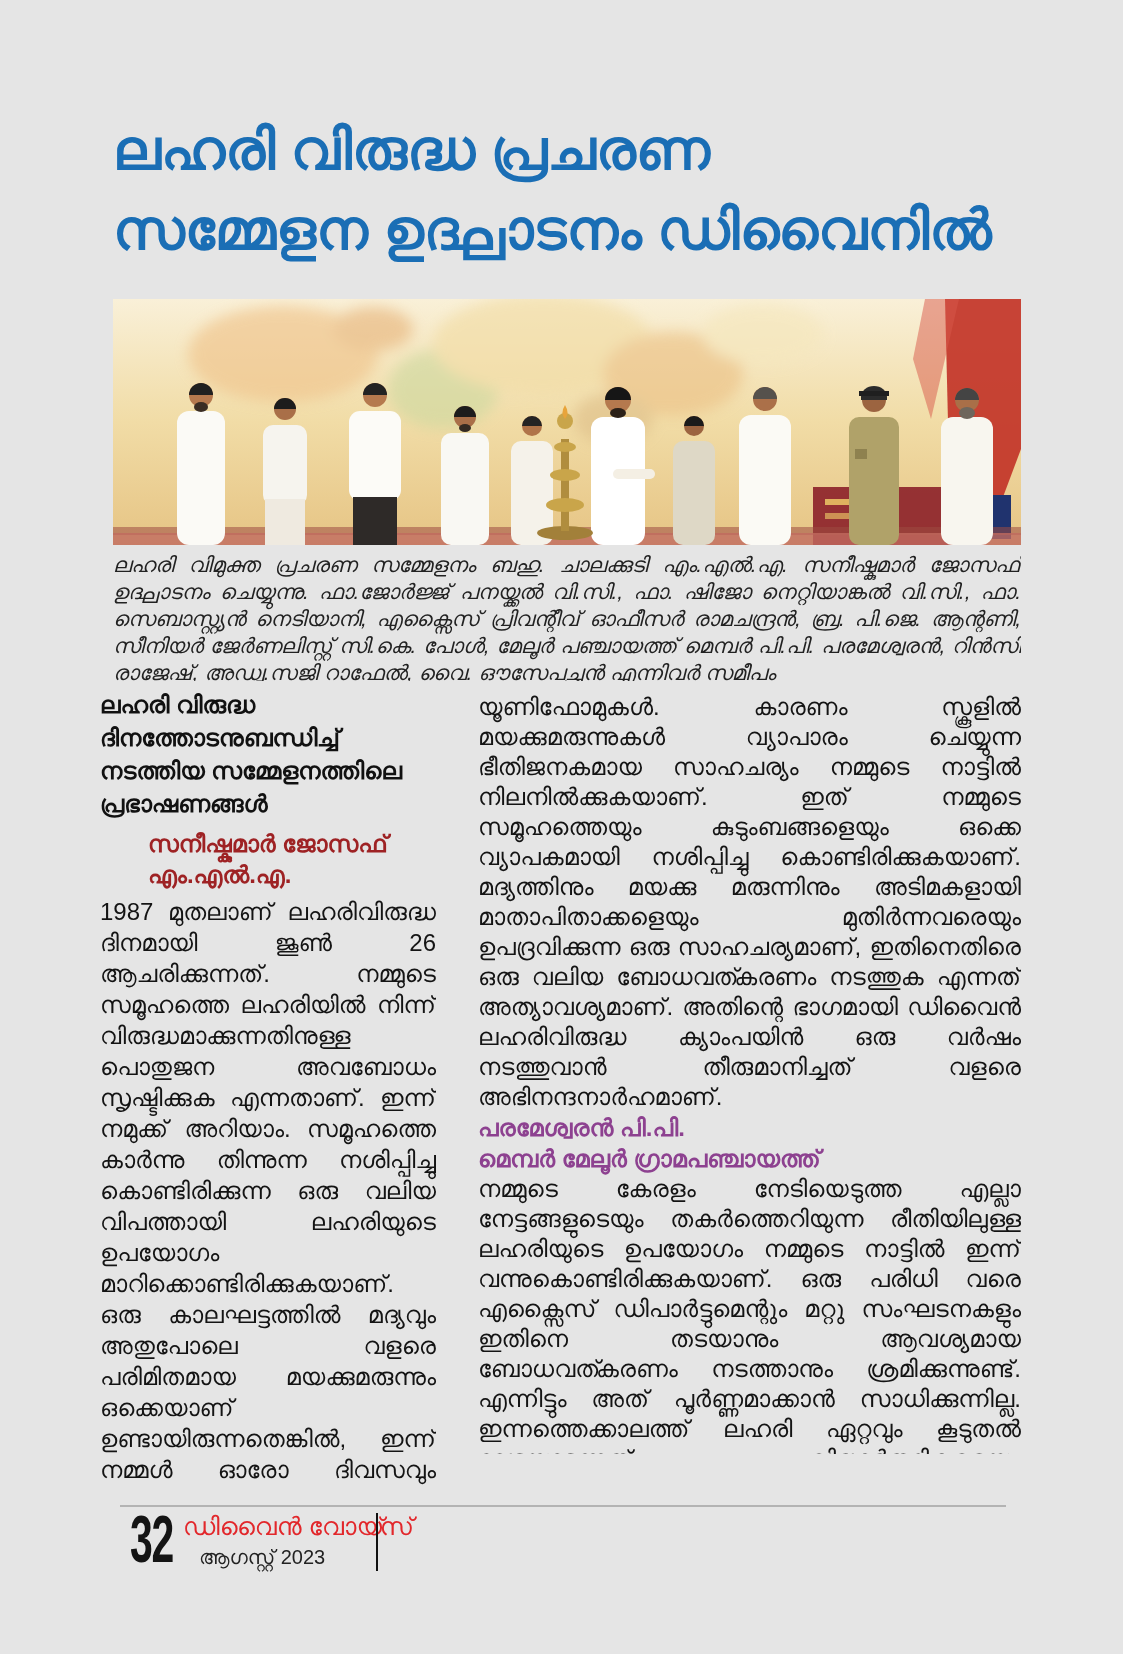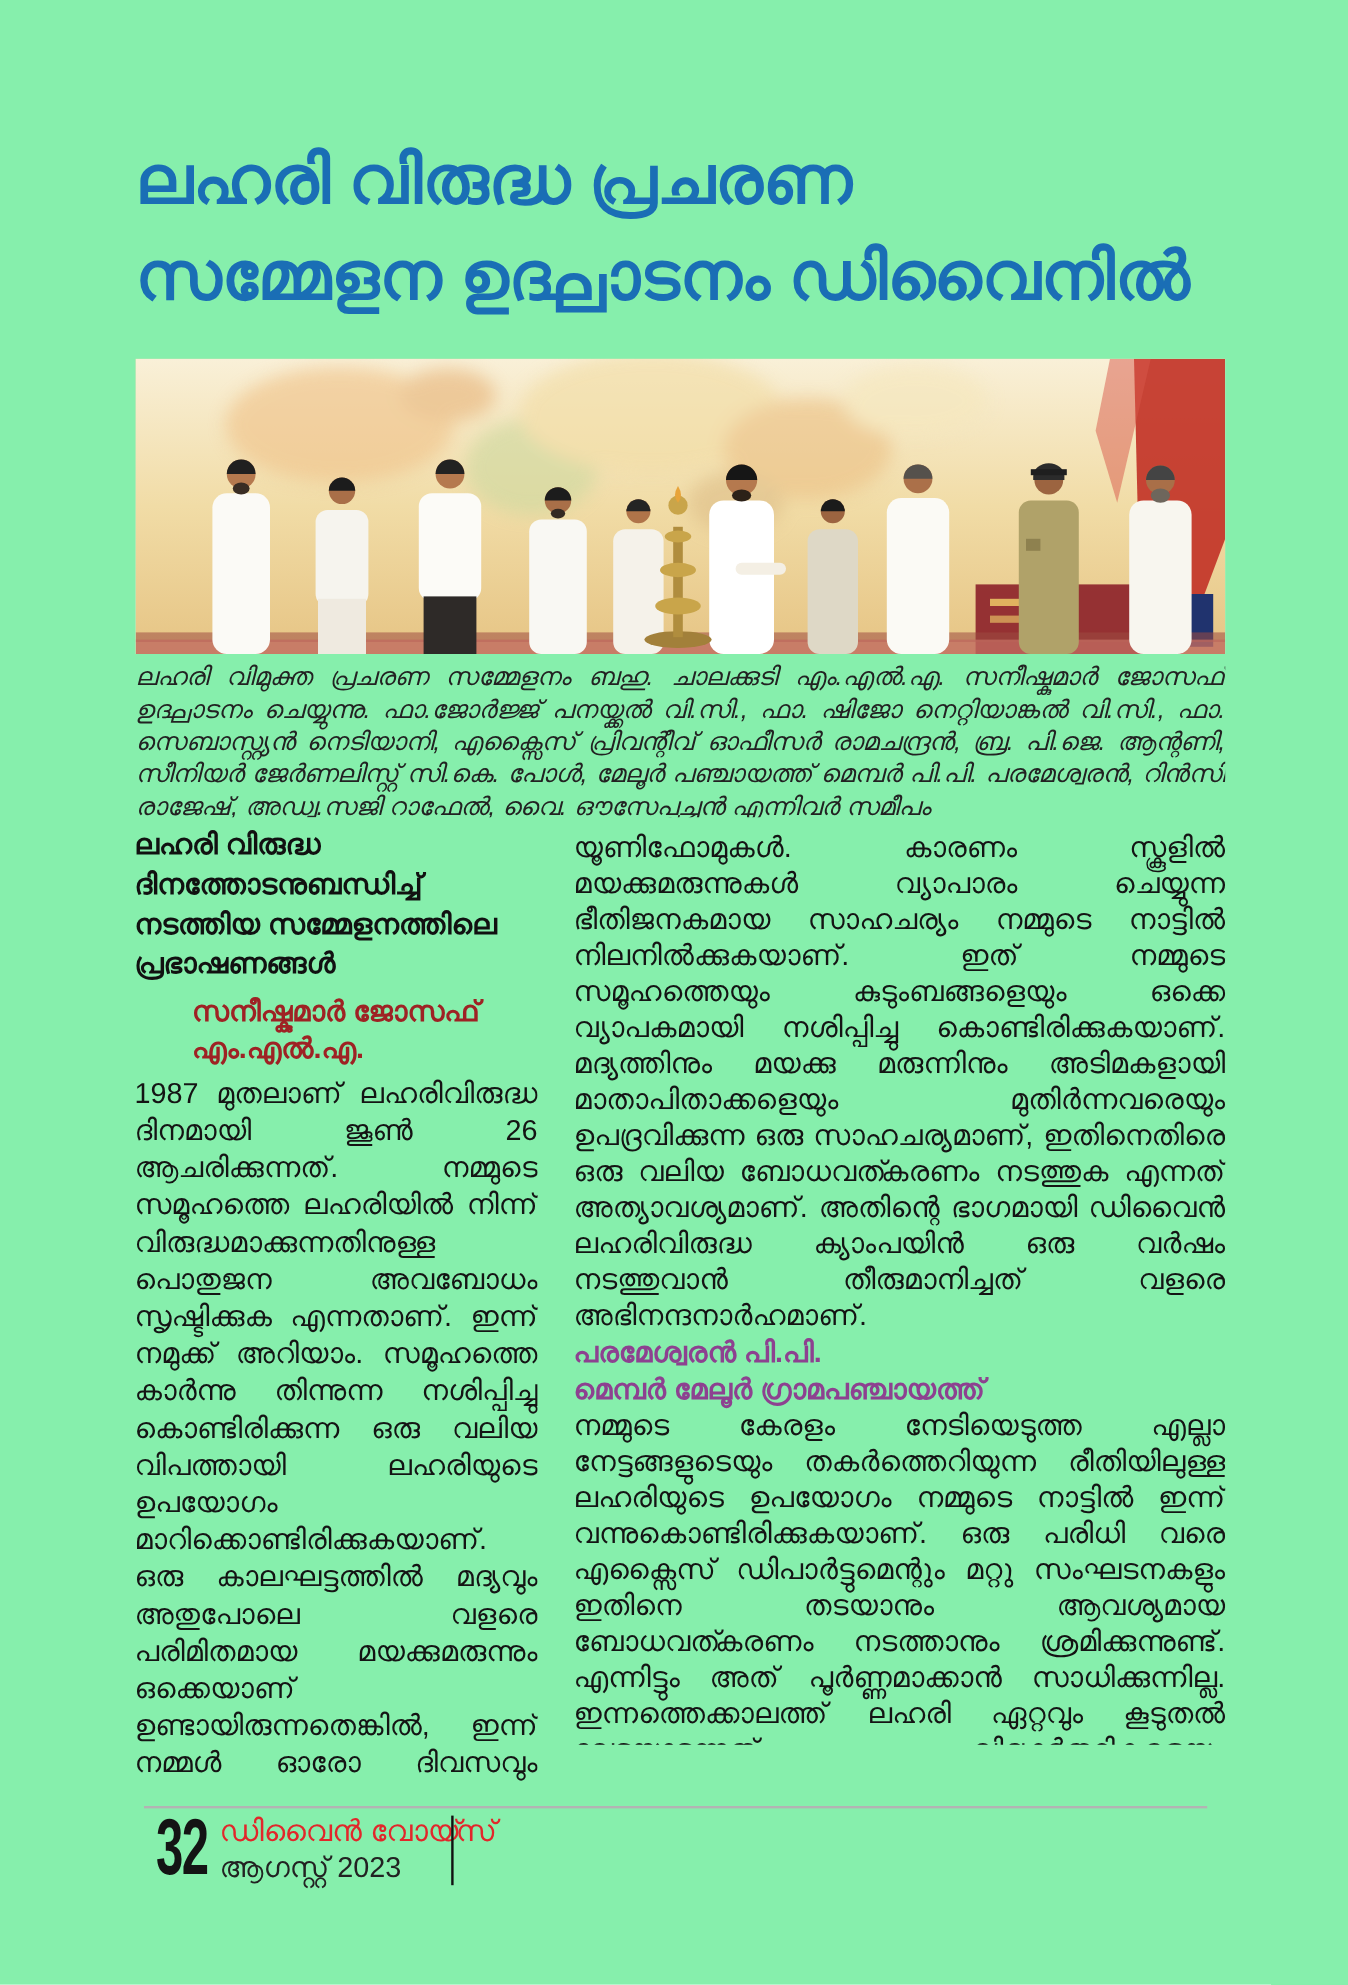--- a/index.html
+++ b/index.html
@@ -8,21 +8,21 @@
     --purple:#8d4190;
     --footer-red:#e2272b;
     --rule-gray:#b3b3b3;
   }
   *{margin:0;padding:0;box-sizing:border-box;}
   html,body{background:#ffffff;}
   body{font-family:"Liberation Sans",sans-serif;color:#1a1a1a;}
   .page{
     position:relative;
     width:1123px;height:1654px;
-    background:#86efac;
+    background:#e5e5e5;
     overflow:hidden;
     margin:0 auto;
   }
   .headline{
     position:absolute;left:113px;top:110px;width:920px;
     color:var(--title-blue);
     font-weight:bold;
     font-size:56px;
     line-height:80px;
     letter-spacing:0;
@@ -35,21 +35,21 @@
   .caption{
     position:absolute;left:113px;top:551px;width:908px;height:130px;
     font-family:Liberation Sans, sans-serif;
     font-style:italic;
     font-size:21px;line-height:27px;
     text-align:justify;
     color:#222;
     overflow:hidden;
   }
   .col{position:absolute;top:688px;overflow:hidden;}
-  .col-left{left:112px;width:336px;height:798px;}
+  .col-left{left:100px;width:336px;height:798px;}
   .col-right{left:478px;top:692px;width:543px;height:762px;}
   .lead-heading{
     font-weight:bold;font-size:24px;line-height:33px;color:#111;
     margin-bottom:8px;
   }
   .subhead{font-weight:bold;font-size:24px;line-height:31px;}
   .subhead.maroon{color:var(--maroon);margin-bottom:6px;margin-left:48px;}
   .subhead.purple{color:var(--purple);}
   .bodytext{
     font-size:24px;line-height:31px;text-align:justify;color:#141414;
@@ -64,22 +64,22 @@
     position:absolute;left:130px;top:1506px;
     font-size:66px;font-weight:bold;color:#141414;line-height:66px;
     transform:scaleX(.62);transform-origin:left top;
     letter-spacing:-2px;
   }
   .footer-mag{
     position:absolute;left:183px;top:1513px;
     color:var(--footer-red);font-weight:normal;font-size:25px;line-height:27px;
   }
   .footer-issue{
-    position:absolute;left:183px;top:1545px;
-    color:#222;font-size:24px;line-height:24px;
+    position:absolute;left:199px;top:1545px;
+    color:#222;font-size:20px;line-height:24px;
   }
   .footer-vline{
     position:absolute;left:376px;top:1513px;width:2px;height:58px;
     background:#111;
   }
 </style>
 </head>
 <body>
 
 <div class="page">

